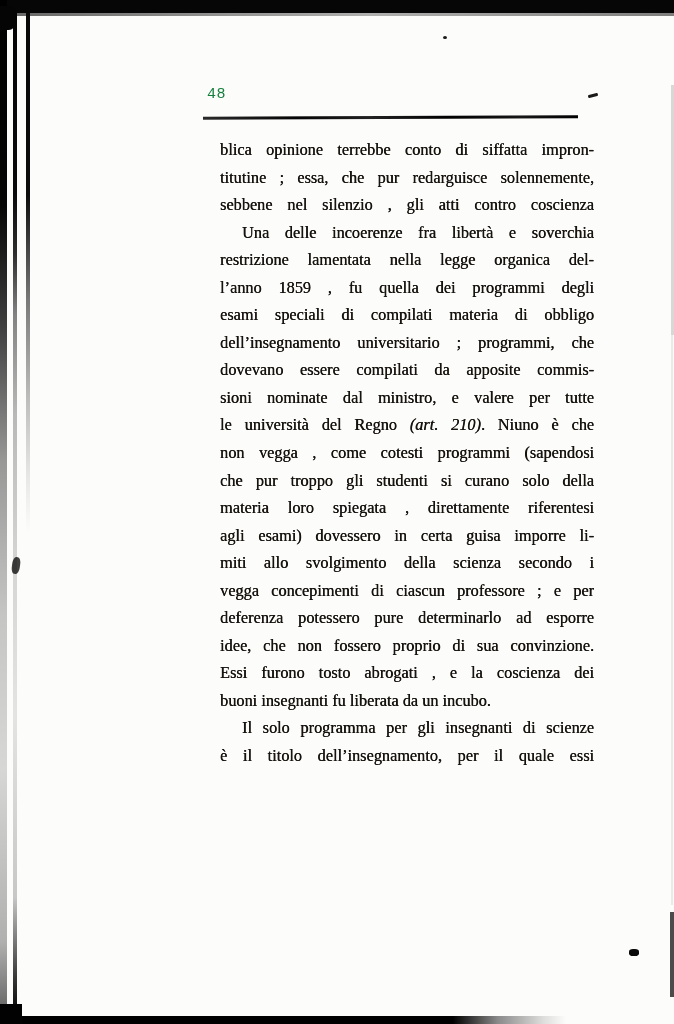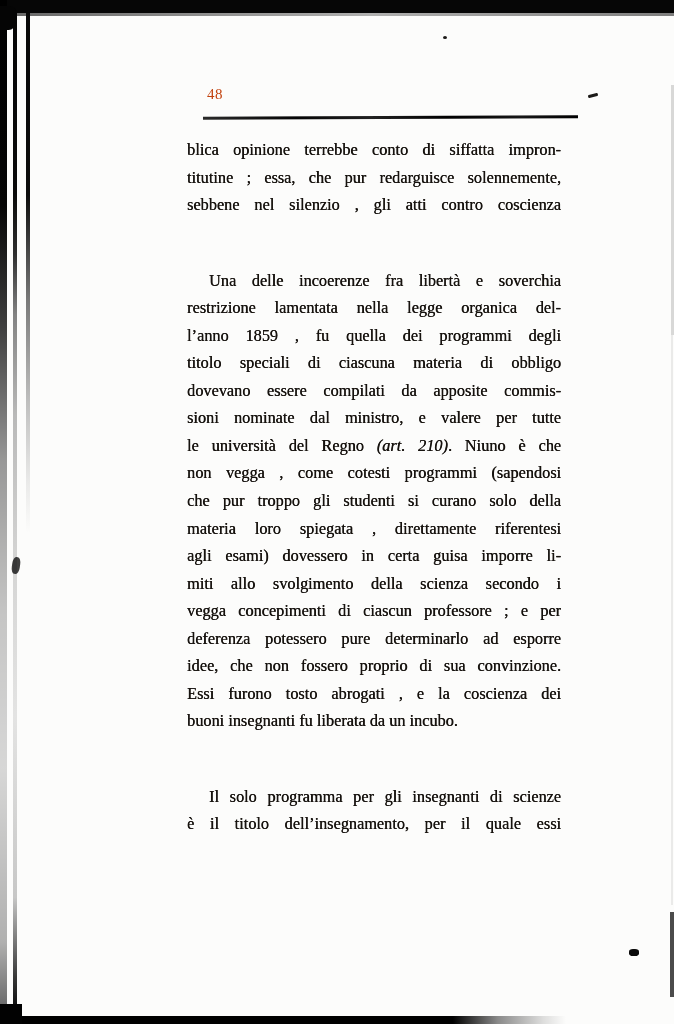--- a/index.html
+++ b/index.html
@@ -33,33 +33,33 @@
   .right-strip-bottom { position: absolute; right: 0; top: 912px; width: 4px; height: 85px; background: rgba(0,0,0,0.7); }
   .bottom-bar { position: absolute; left: 0; top: 1016px; width: 566px; height: 8px;
     background: linear-gradient(90deg, #000 0%, #000 80%, rgba(0,0,0,0.45) 88%, rgba(0,0,0,0.12) 96%, rgba(0,0,0,0) 100%); }
   .bottom-corner-blob { position: absolute; left: 0; top: 1004px; width: 22px; height: 20px; background: #020202; }
   .speck { position: absolute; background: #1c1a18; }
   .speck-dot { left: 443px; top: 36px; width: 4px; height: 3px; border-radius: 50%; }
   .speck-dash { left: 588px; top: 94px; width: 10px; height: 3px; transform: rotate(-14deg); border-radius: 1px; }
   .speck-blob-br { left: 629px; top: 949px; width: 10px; height: 7px; border-radius: 40%; background: #0a0a0a; }
   .speck-streak-left { left: 12px; top: 557px; width: 8px; height: 17px; background: rgba(15,15,15,0.8); border-radius: 40%; transform: rotate(8deg); }
   
-  .pagenum { position: absolute; left: 207px; top: 86px; font-size: 15px; color: #c2410c; letter-spacing: 0.5px; }
+  .pagenum { position: absolute; left: 207px; top: 86px; font-size: 15px; color: #15803d; letter-spacing: 0.5px; font-family: Liberation Mono, monospace; }
   .rule { position: absolute; left: 203px; top: 116px; width: 375px; height: 3px; transform: rotate(-0.2deg);
     background: linear-gradient(90deg, #2a2a2a, #050505 25%, #222 45%, #000 65%, #161616 85%, #000); }
   
-  .text-col { position: absolute; left: 187px; top: 136px; width: 374px; color: #17130f; }
+  .text-col { position: absolute; left: 220px; top: 136px; width: 374px; color: #17130f; }
   .para { margin: 0; }
   .line {
     height: 27.55px; line-height: 27.55px; font-size: 16.3px;
     overflow: hidden; text-align: justify; text-align-last: justify;
     text-shadow: 0.3px 0 0 currentColor;
   }
   .line.flush { text-align-last: left; }
-  .line.ind { text-indent: 22px; margin-top: 48px; }
+  .line.ind { text-indent: 22px; }
   .it { font-style: italic; }
 </style>
 </head>
 <body>
 
 <div class="page">
 
   <div class="top-band"></div>
   <div class="top-band-sub"></div>
   <div class="left-strip"></div>
@@ -82,21 +82,22 @@
   <div class="text-col" id="text-col">
       <div class="para">
         <div class="line"><span>blica opinione terrebbe conto di siffatta impron-</span></div>
         <div class="line"><span>titutine ; essa, che pur redarguisce solennemente,</span></div>
         <div class="line"><span>sebbene nel silenzio , gli atti contro coscienza</span></div>
       </div>
       <div class="para">
         <div class="line ind"><span>Una delle incoerenze fra libertà e soverchia</span></div>
         <div class="line"><span>restrizione lamentata nella legge organica del-</span></div>
         <div class="line"><span>l’anno 1859 , fu quella dei programmi degli</span></div>
-        <div class="line"><span>titolo speciali di ciascuna materia di obbligo</span></div>
+        <div class="line"><span>esami speciali di compilati materia di obbligo</span></div>
+        <div class="line"><span>dell’insegnamento universitario ; programmi, che</span></div>
         <div class="line"><span>dovevano essere compilati da apposite commis-</span></div>
         <div class="line"><span>sioni nominate dal ministro, e valere per tutte</span></div>
         <div class="line"><span>le università del Regno </span><span class="it">(art. 210)</span><span>. Niuno è che</span></div>
         <div class="line"><span>non vegga , come cotesti programmi (sapendosi</span></div>
         <div class="line"><span>che pur troppo gli studenti si curano solo della</span></div>
         <div class="line"><span>materia loro spiegata , direttamente riferentesi</span></div>
         <div class="line"><span>agli esami) dovessero in certa guisa imporre li-</span></div>
         <div class="line"><span>miti allo svolgimento della scienza secondo i</span></div>
         <div class="line"><span>vegga concepimenti di ciascun professore ; e per</span></div>
         <div class="line"><span>deferenza potessero pure determinarlo ad esporre</span></div>

